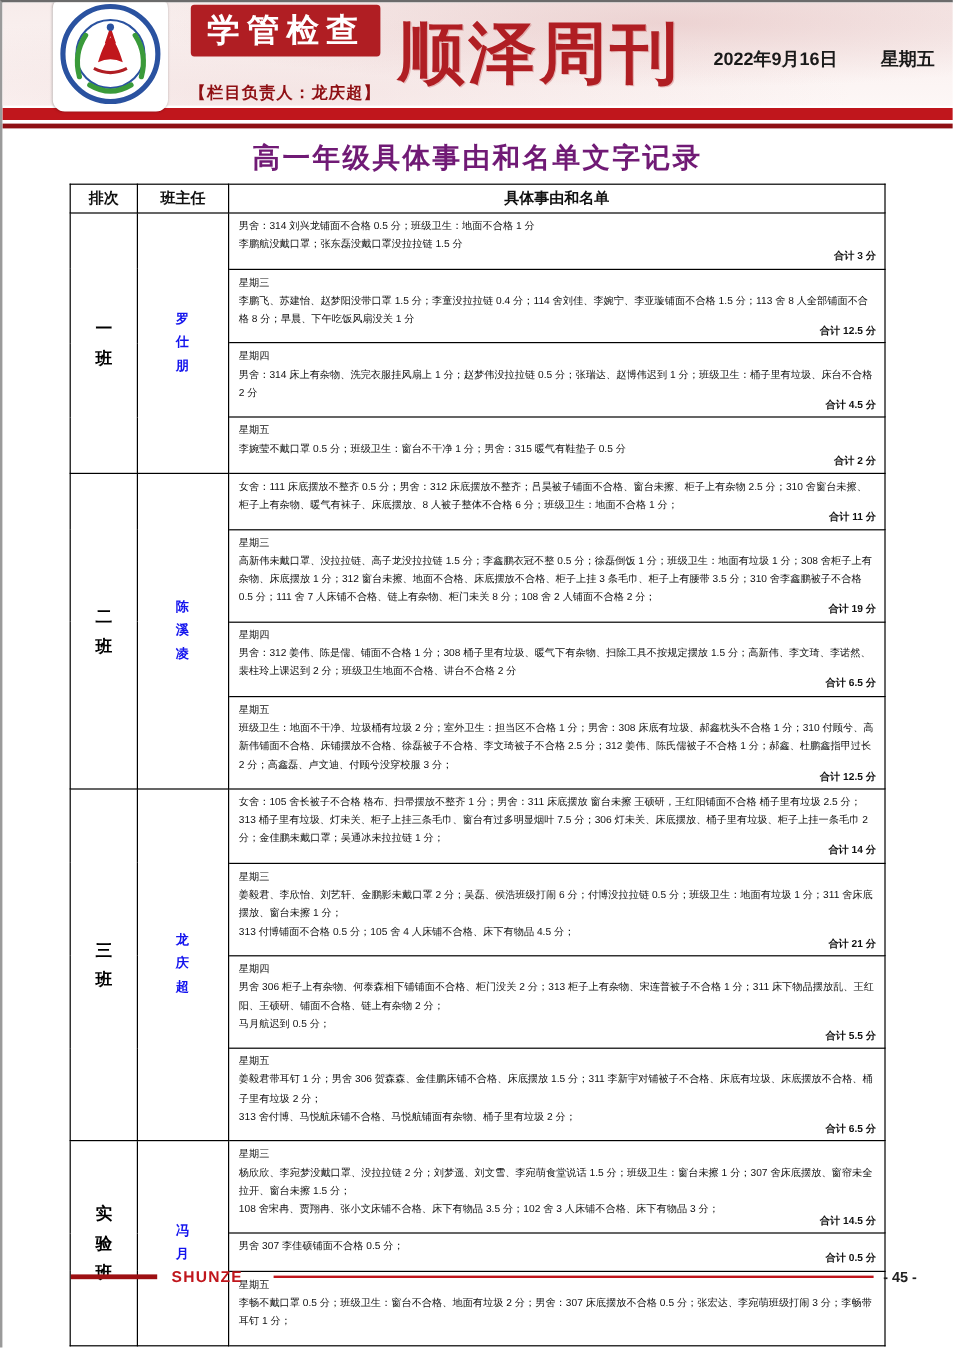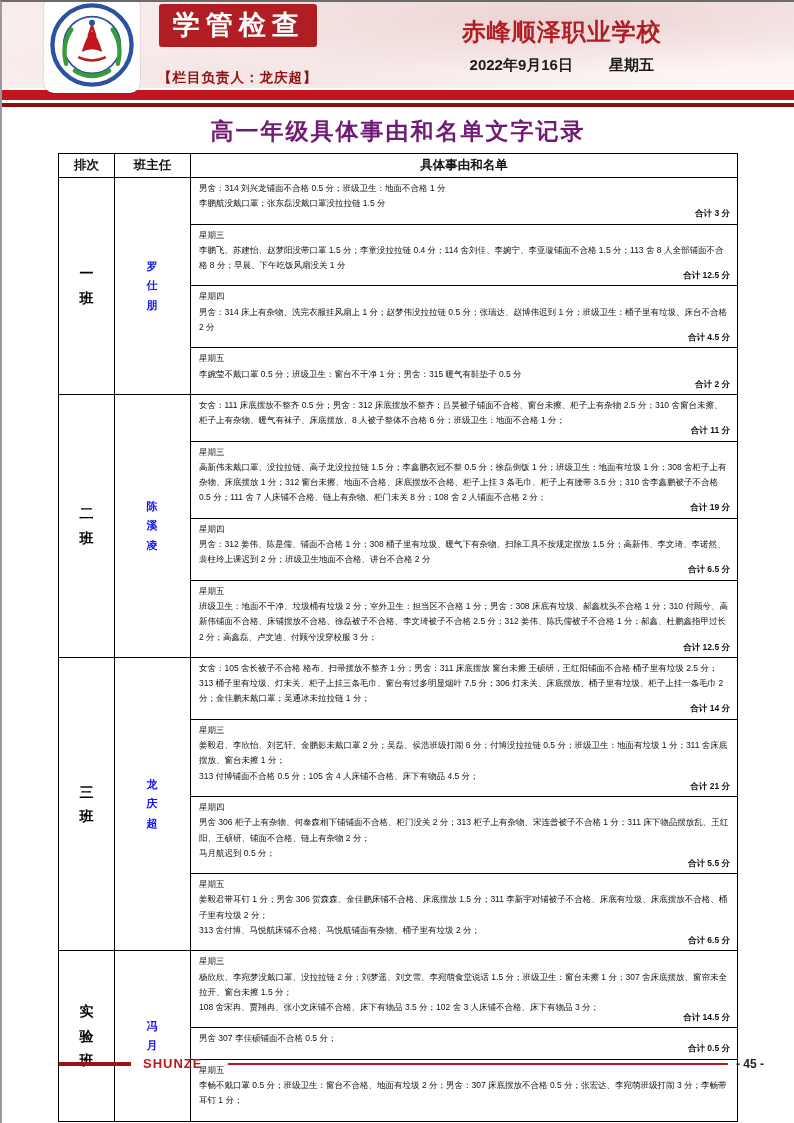--- a/index.html
+++ b/index.html
@@ -123,22 +123,22 @@
       <path d="M38 58 Q44 38 50 34 Q56 38 62 58 Q50 52 38 58 Z" fill="#c0161c"></path>
       <path d="M46 40 L50 28 L54 40" fill="none" stroke="#c0161c" stroke-width="3"></path>
       <circle cx="50" cy="24" r="3.5" fill="#2a52a0"></circle>
       <path d="M34 64 Q50 72 66 64" fill="none" stroke="#b01e23" stroke-width="3"></path>
     </svg>
   </div>
   <div class="col-block">
     <div class="col-badge">学管检查</div>
     <div class="col-manager">【栏目负责人：龙庆超】</div>
   </div>
+  <div class="masthead-title">顺泽周刊</div>
   <div class="school-block">
-    <div class="school-name">赤峰顺泽职业学校</div>
     <div class="date-row">
       <span>2022年9月16日</span>
       <span>星期五</span>
     </div>
   </div>
 </div>
 <div class="bar-thick"></div>
 <div class="bar-thin"></div>
 
 <div class="page-title">高一年级具体事由和名单文字记录</div>

